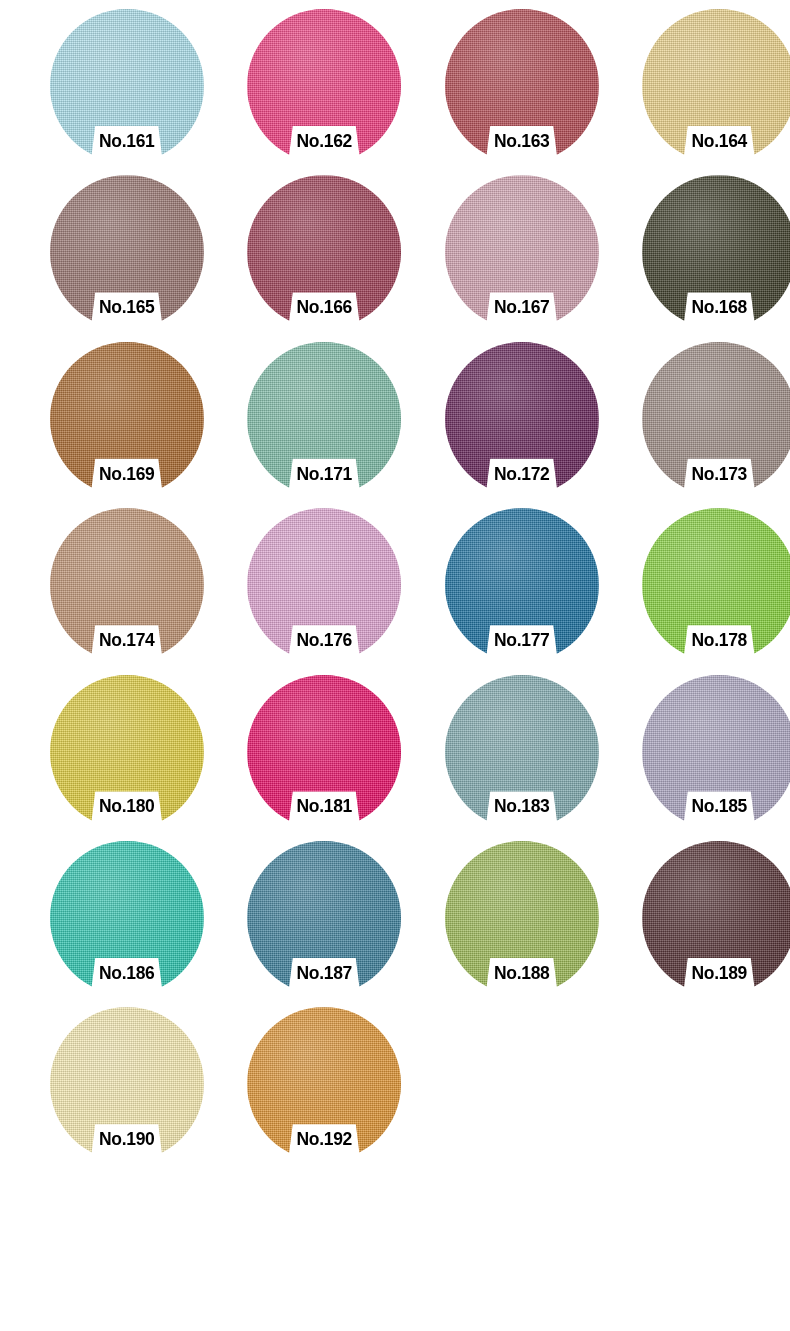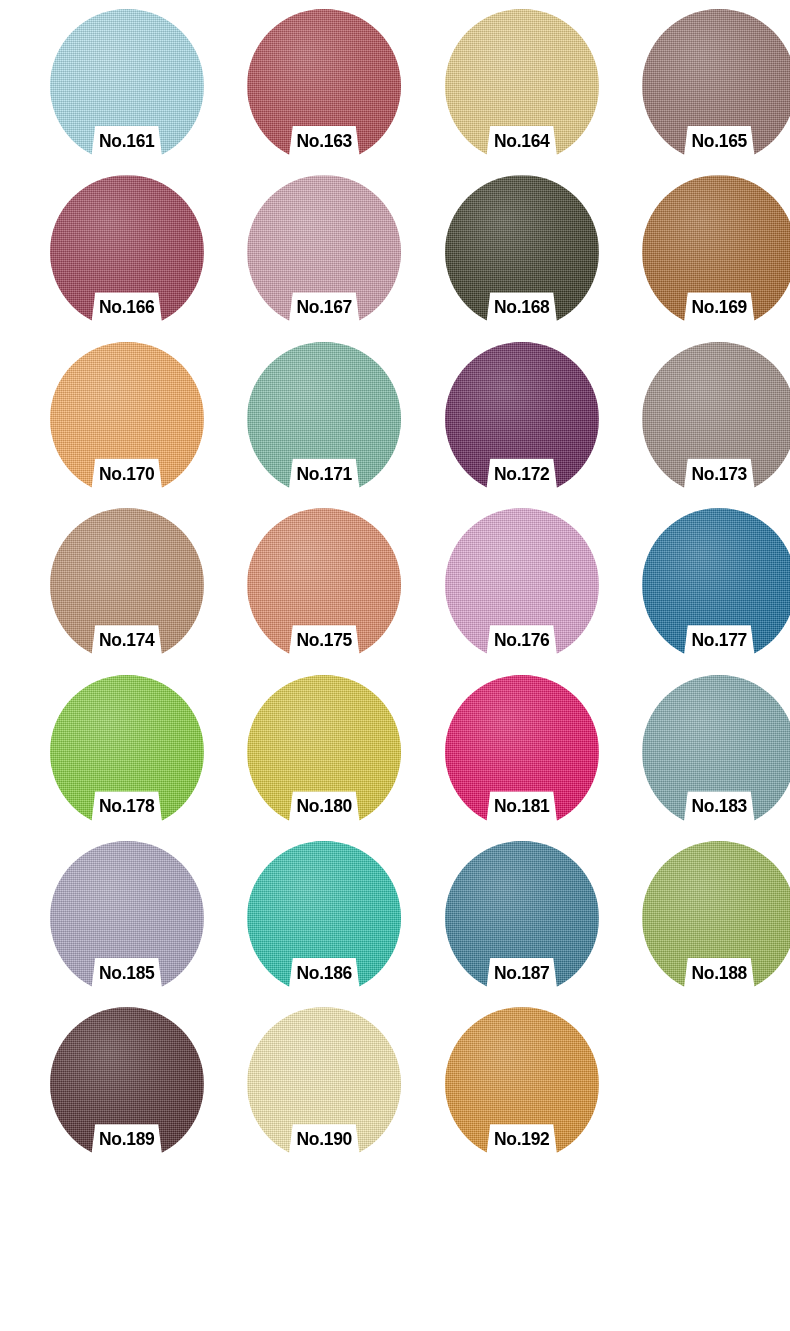--- a/index.html
+++ b/index.html
@@ -107,20 +107,26 @@
 
 <div id="swatch-sheet">
   <div class="swatch-grid">
       <div class="swatch-cell">
         <div class="swatch-disc" style="background-color: rgb(168, 220, 232);">
           <div class="swatch-texture"></div>
         </div>
         <div class="swatch-label">No.161</div>
       </div>
       <div class="swatch-cell">
+        <div class="swatch-disc" style="background-color: rgb(238, 61, 127);">
+          <div class="swatch-texture"></div>
+        </div>
+        <div class="swatch-label">No.162</div>
+      </div>
+      <div class="swatch-cell">
         <div class="swatch-disc" style="background-color: rgb(178, 74, 82);">
           <div class="swatch-texture"></div>
         </div>
         <div class="swatch-label">No.163</div>
       </div>
       <div class="swatch-cell">
         <div class="swatch-disc" style="background-color: rgb(232, 207, 135);">
           <div class="swatch-texture"></div>
         </div>
         <div class="swatch-label">No.164</div>
@@ -149,26 +155,20 @@
         </div>
         <div class="swatch-label">No.168</div>
       </div>
       <div class="swatch-cell">
         <div class="swatch-disc" style="background-color: rgb(169, 105, 47);">
           <div class="swatch-texture"></div>
         </div>
         <div class="swatch-label">No.169</div>
       </div>
       <div class="swatch-cell">
-        <div class="swatch-disc" style="background-color: rgb(247, 170, 93);">
-          <div class="swatch-texture"></div>
-        </div>
-        <div class="swatch-label">No.170</div>
-      </div>
-      <div class="swatch-cell">
         <div class="swatch-disc" style="background-color: rgb(124, 186, 165);">
           <div class="swatch-texture"></div>
         </div>
         <div class="swatch-label">No.171</div>
       </div>
       <div class="swatch-cell">
         <div class="swatch-disc" style="background-color: rgb(101, 36, 88);">
           <div class="swatch-texture"></div>
         </div>
         <div class="swatch-label">No.172</div>
@@ -177,26 +177,20 @@
         <div class="swatch-disc" style="background-color: rgb(156, 139, 132);">
           <div class="swatch-texture"></div>
         </div>
         <div class="swatch-label">No.173</div>
       </div>
       <div class="swatch-cell">
         <div class="swatch-disc" style="background-color: rgb(189, 145, 113);">
           <div class="swatch-texture"></div>
         </div>
         <div class="swatch-label">No.174</div>
-      </div>
-      <div class="swatch-cell">
-        <div class="swatch-disc" style="background-color: rgb(224, 140, 106);">
-          <div class="swatch-texture"></div>
-        </div>
-        <div class="swatch-label">No.175</div>
       </div>
       <div class="swatch-cell">
         <div class="swatch-disc" style="background-color: rgb(221, 163, 207);">
           <div class="swatch-texture"></div>
         </div>
         <div class="swatch-label">No.176</div>
       </div>
       <div class="swatch-cell">
         <div class="swatch-disc" style="background-color: rgb(26, 111, 158);">
           <div class="swatch-texture"></div>

